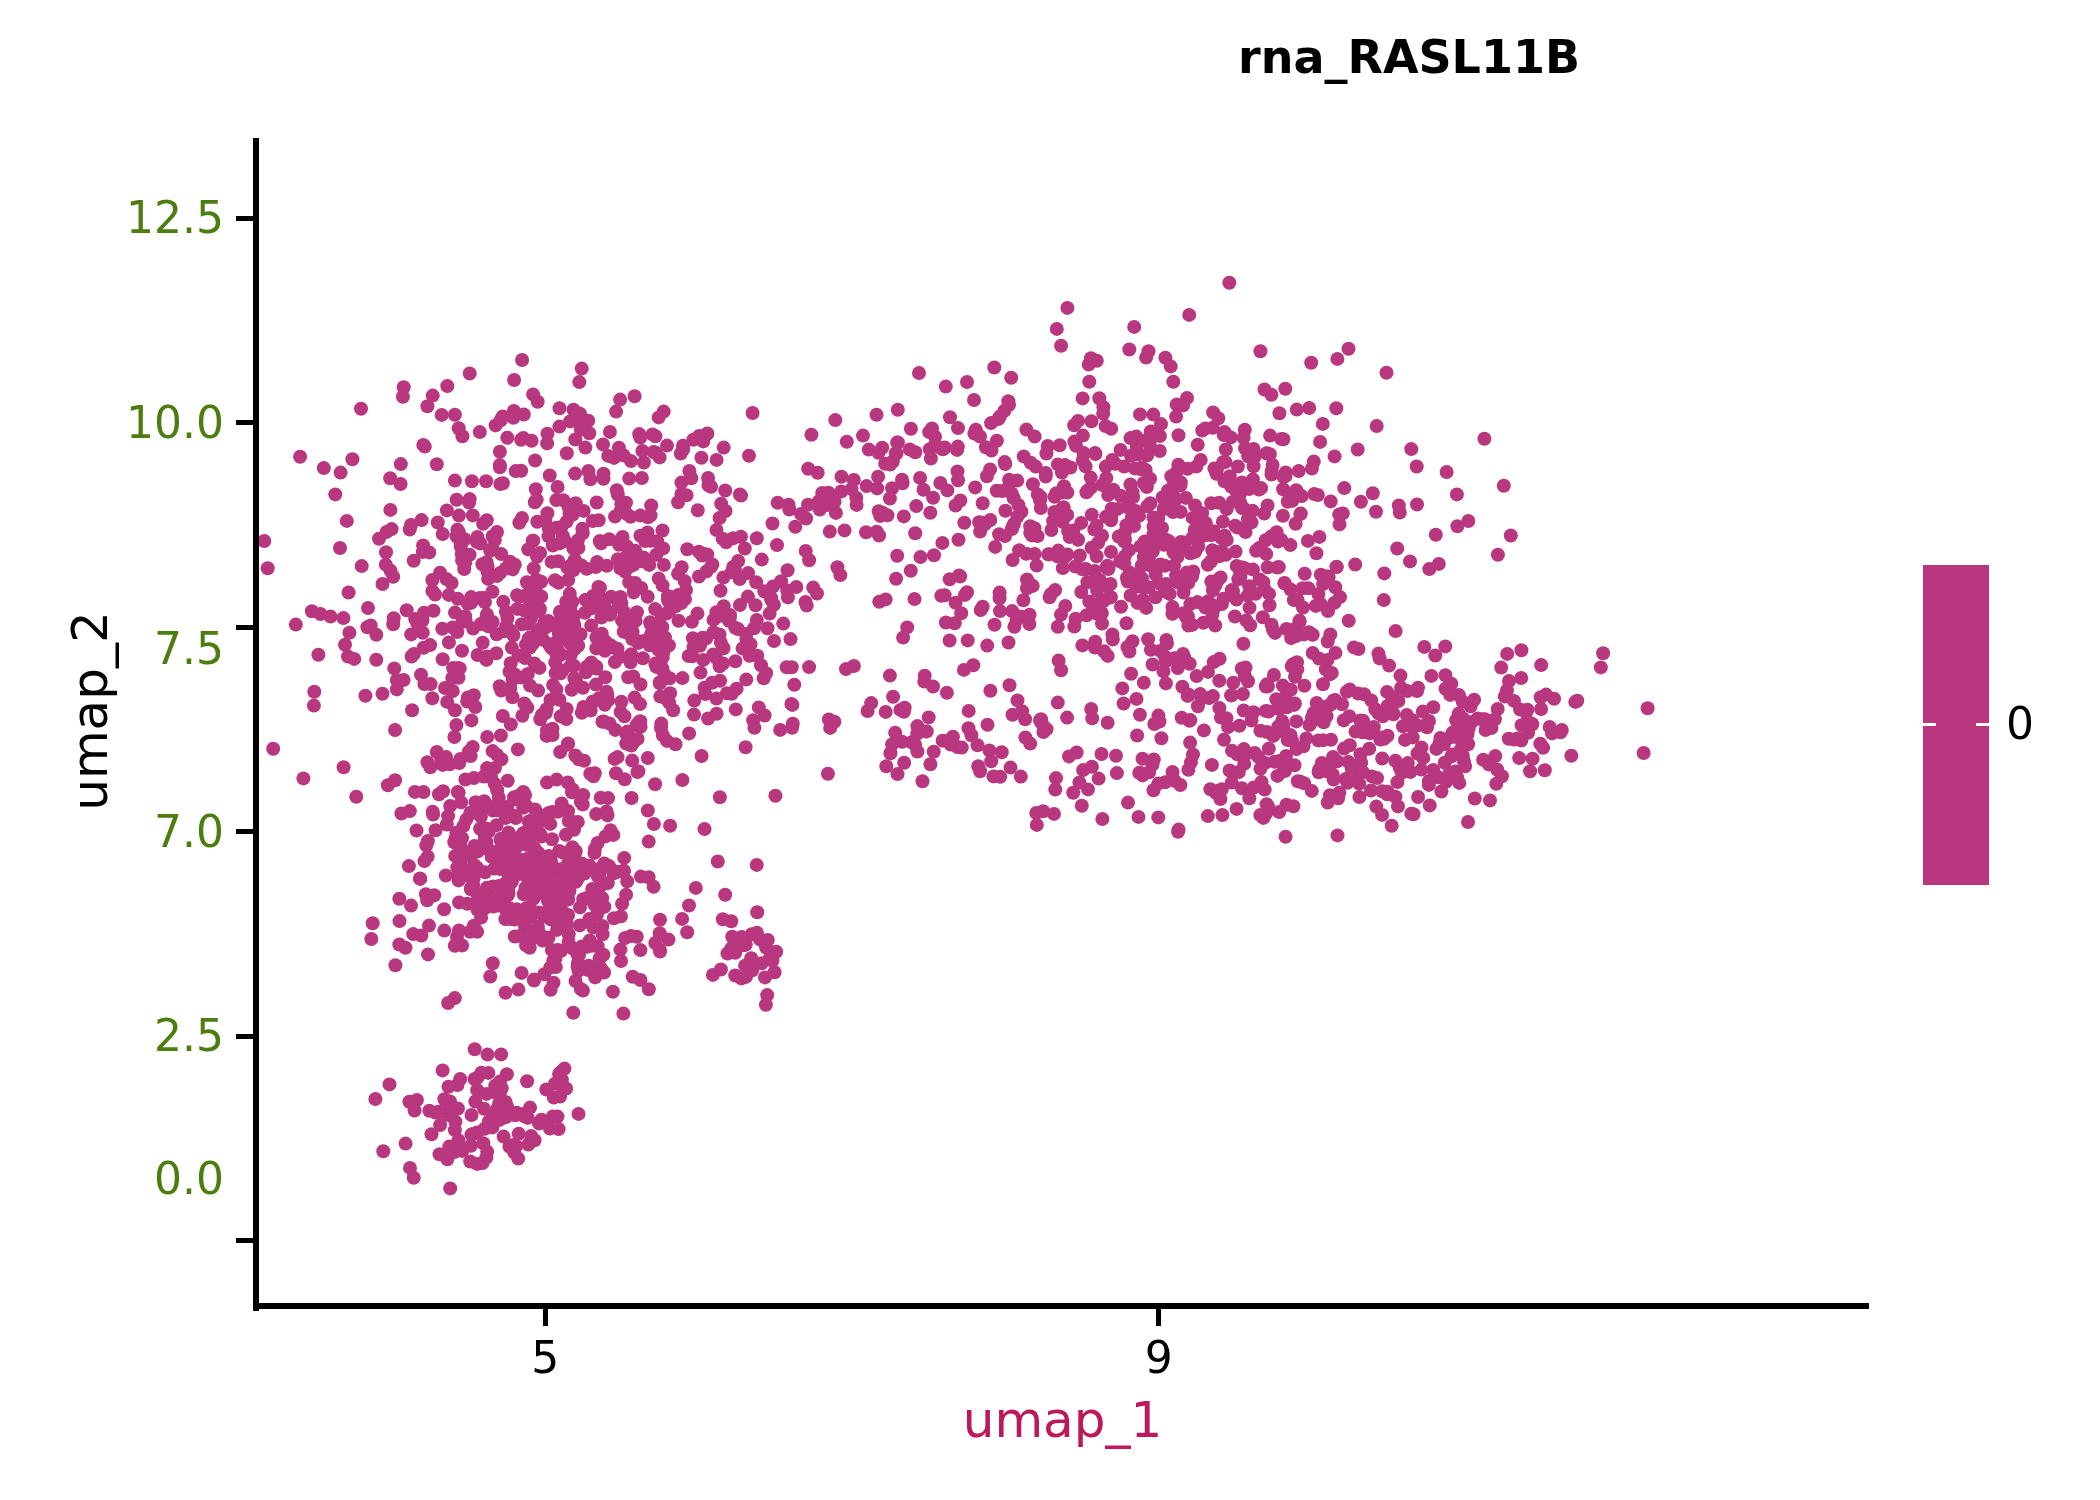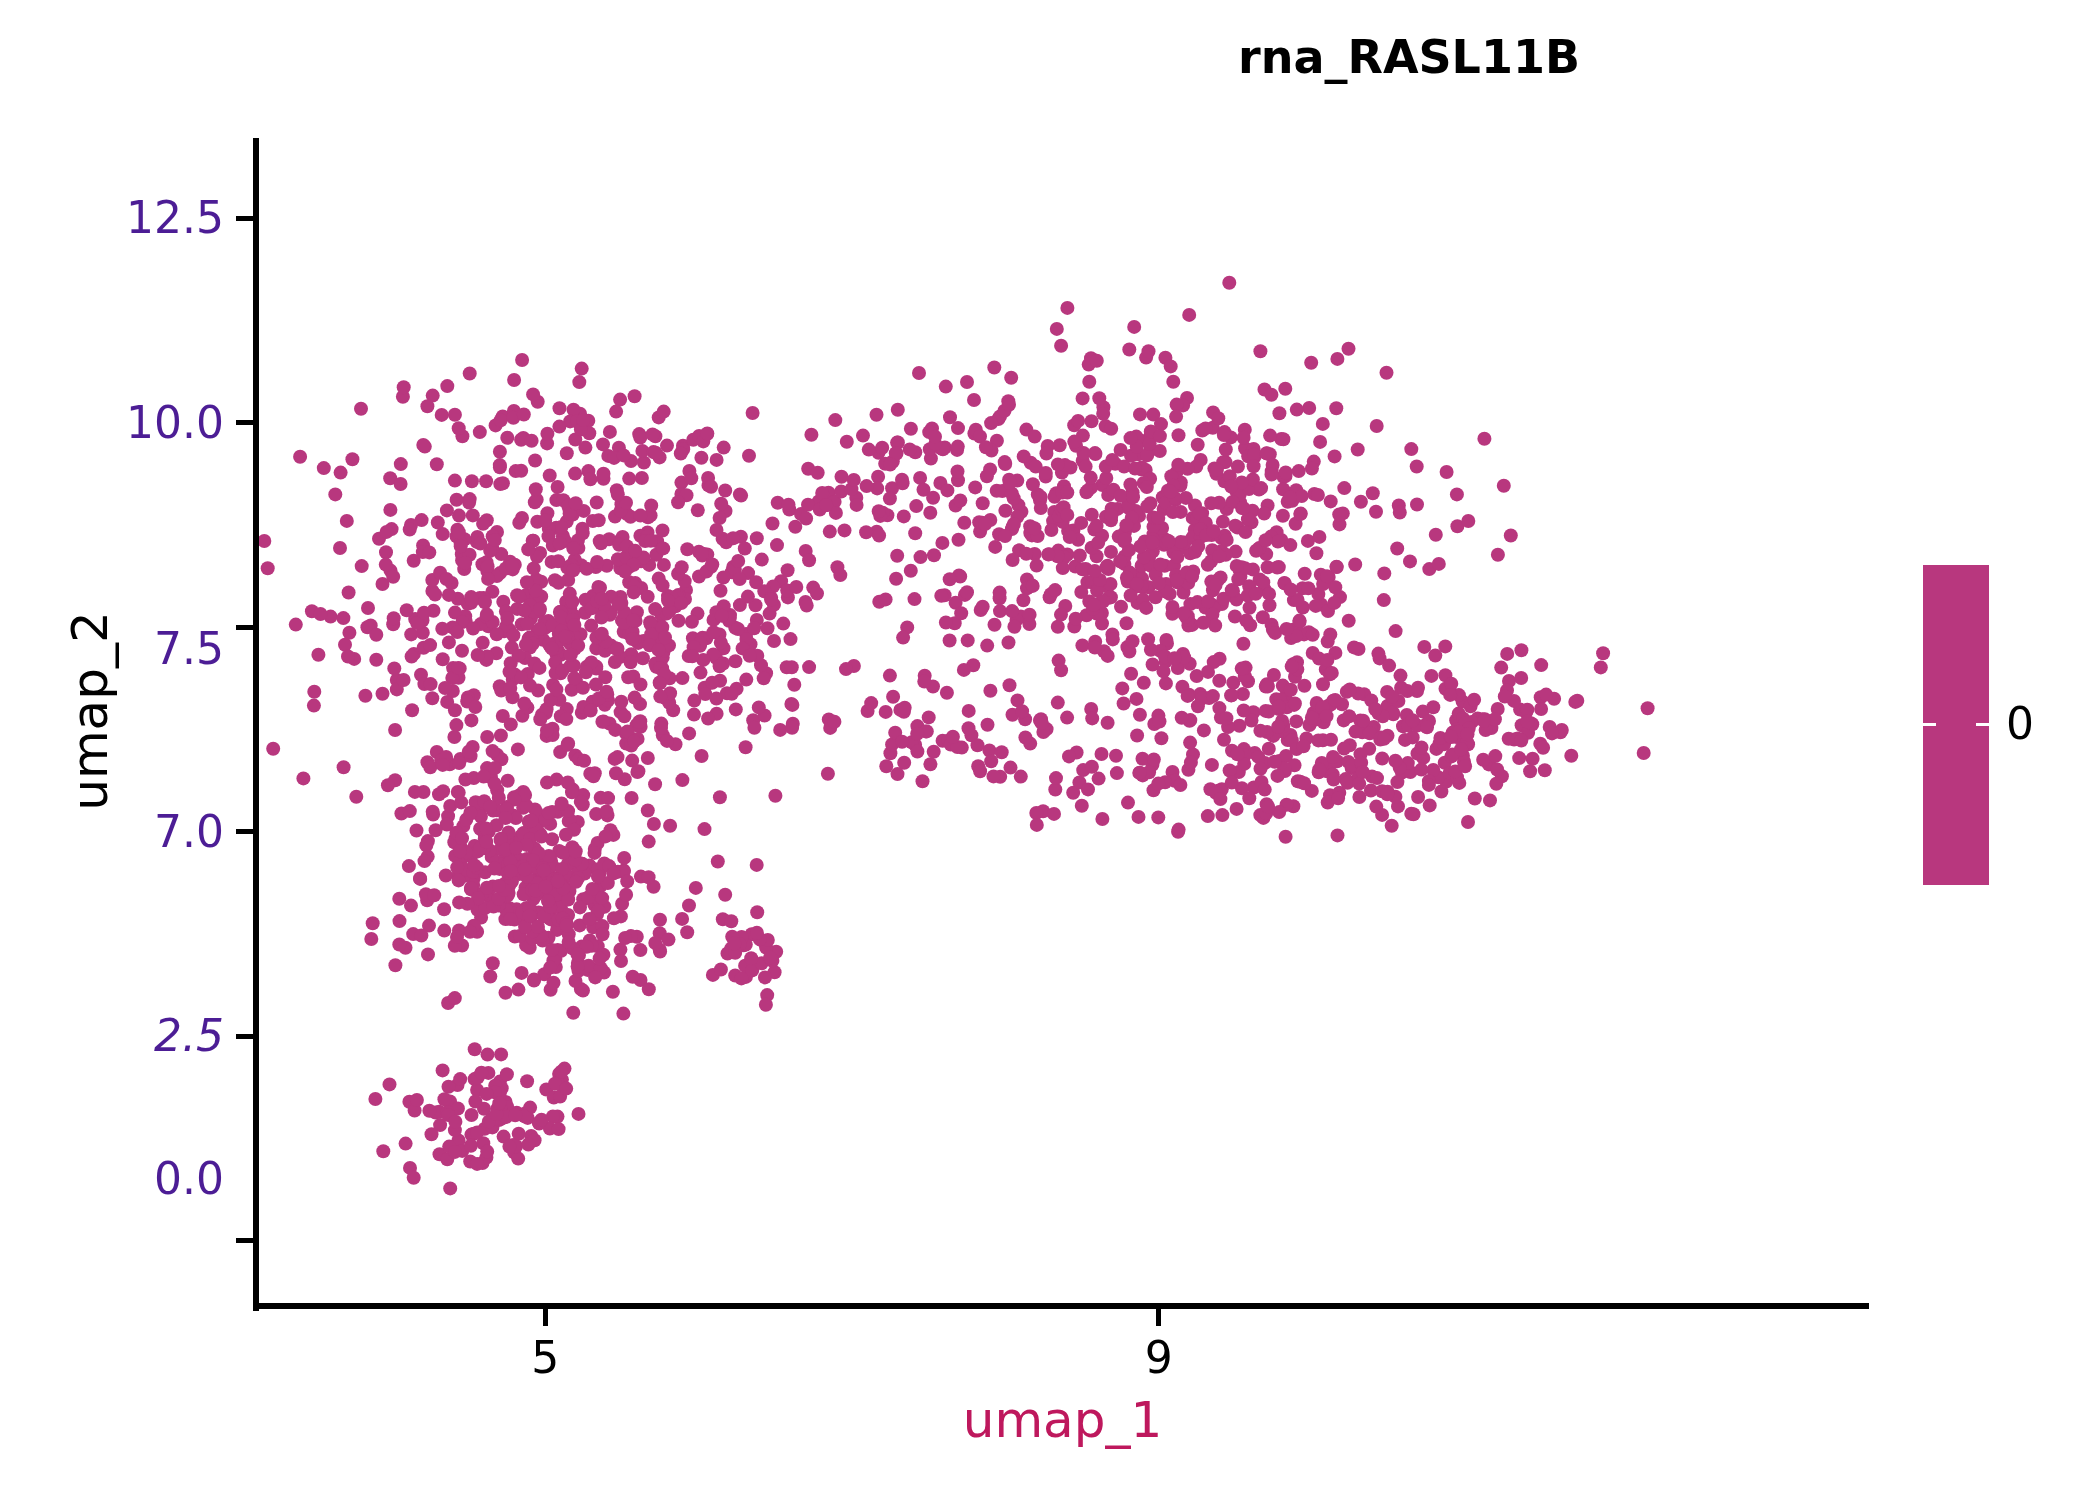--- a/index.html
+++ b/index.html
@@ -80,21 +80,21 @@
     background: #000000;
     left: 236px;
   }
   .ytick-label {
     position: absolute;
     right: 1876px;     
     width: 200px;
     text-align: right;
     font-size: 44px;
     line-height: 44px;
-    color: #4c1d95;
+    color: #4d7c0f;
     white-space: nowrap;
   }
   .xtick-mark {
     position: absolute;
     width: 5px;
     height: 17px;
     background: #000000;
     top: 1309px;
   }
   .xtick-label {
@@ -2836,21 +2836,21 @@
   <div id="ytick-layer">
       <div class="ytick-mark" style="top: 215.984px;"></div>
       <div class="ytick-label" style="top: 196.484px;">12.5</div>
       <div class="ytick-mark" style="top: 420.37px;"></div>
       <div class="ytick-label" style="top: 400.87px;">10.0</div>
       <div class="ytick-mark" style="top: 624.756px;"></div>
       <div class="ytick-label" style="top: 627px;">7.5</div>
       <div class="ytick-mark" style="top: 829.142px;"></div>
       <div class="ytick-label" style="top: 809.642px;">7.0</div>
       <div class="ytick-mark" style="top: 1033.53px;"></div>
-      <div class="ytick-label" style="top: 1014.03px; font-style: italic;">2.5</div>
+      <div class="ytick-label" style="top: 1014.03px;">2.5</div>
       <div class="ytick-mark" style="top: 1237.91px;"></div>
       <div class="ytick-label" style="top: 1157px;">0.0</div>
     </div>
 
   <div id="xtick-layer">
       <div class="xtick-mark" style="left: 542.69px;"></div>
       <div class="xtick-label" style="left: 445.19px;">5</div>
       <div class="xtick-mark" style="left: 1156.34px;"></div>
       <div class="xtick-label" style="left: 1058.84px;">9</div>
     </div>

